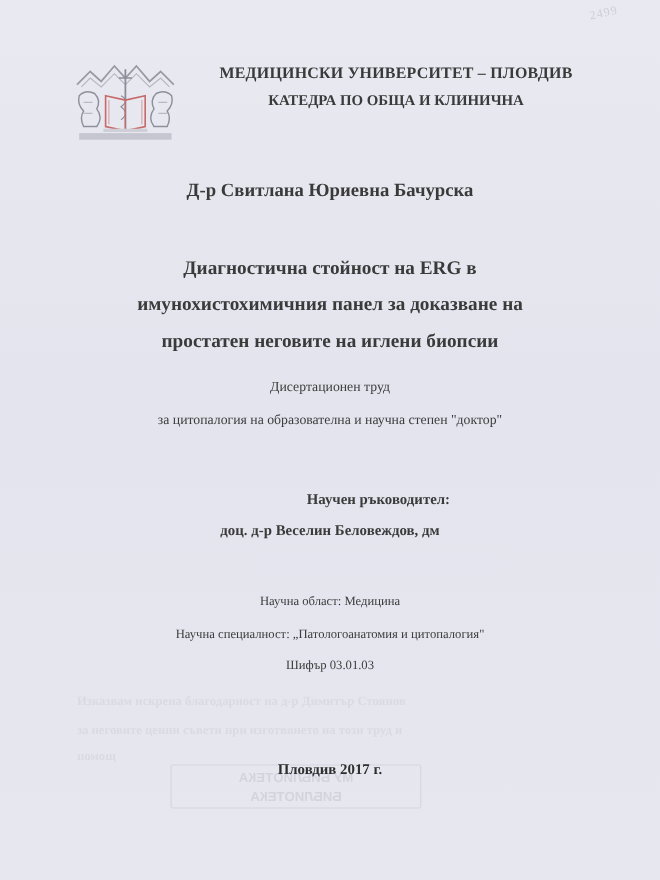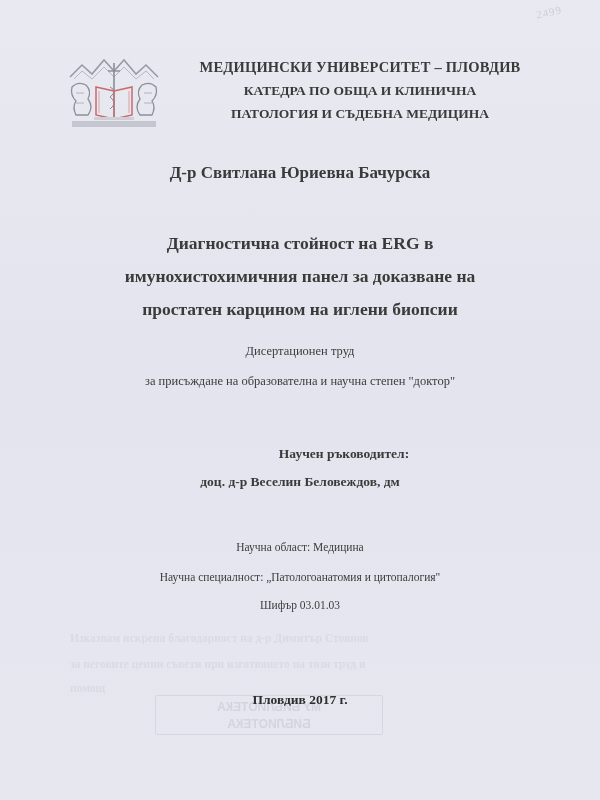--- a/index.html
+++ b/index.html
@@ -159,31 +159,30 @@
         <path d="M6,30 Q12,24 20,28 Q26,34 22,42 Q28,50 22,58 L10,58 Q6,50 10,44 Q4,38 6,30 Z" fill="none" stroke="#8f8f9b" stroke-width="1.3"></path>
         <path d="M90,30 Q84,24 76,28 Q70,34 74,42 Q68,50 74,58 L86,58 Q90,50 86,44 Q92,38 90,30 Z" fill="none" stroke="#8f8f9b" stroke-width="1.3"></path>
         <path d="M10,36 L18,36 M10,46 L18,46 M78,36 L86,36 M78,46 L86,46" stroke="#a6a6b0" stroke-width="0.8"></path>
 
         <rect x="6" y="64" width="84" height="6" fill="#c6c6d0"></rect>
         <rect x="28" y="60" width="40" height="3" fill="#cfcfd8"></rect>
       </svg>
     </div>
     <div class="univ univ-1">МЕДИЦИНСКИ УНИВЕРСИТЕТ – ПЛОВДИВ</div>
     <div class="univ univ-2">КАТЕДРА ПО ОБЩА И КЛИНИЧНА</div>
-    <div class="univ univ-3">ПАТОЛОГИЯ И СЪДЕБНА МЕДИЦИНА</div>
   </div>
 
   <div class="center-line author">Д-р Свитлана Юриевна Бачурска</div>
 
   <div class="center-line title title-1">Диагностична стойност на ERG в</div>
   <div class="center-line title title-2">имунохистохимичния панел за доказване на</div>
-  <div class="center-line title title-3">простатен карцином на иглени биопсии</div>
+  <div class="center-line title title-3">простатен неговите на иглени биопсии</div>
 
   <div class="center-line subtitle sub-1">Дисертационен труд</div>
-  <div class="center-line subtitle sub-2">за присъждане на образователна и научна степен "доктор"</div>
+  <div class="center-line subtitle sub-2">за цитопалогия на образователна и научна степен "доктор"</div>
 
   <div class="center-line sup-label">Научен ръководител:</div>
   <div class="center-line sup-name">доц. д-р Веселин Беловеждов, дм</div>
 
   <div class="center-line meta meta-1">Научна област: Медицина</div>
   <div class="center-line meta meta-2">Научна специалност: „Патологоанатомия и цитопалогия"</div>
   <div class="center-line meta meta-3">Шифър 03.01.03</div>
 
   <div class="ghost ghost-1">Изказвам искрена благодарност на д-р Димитър Стоянов</div>
   <div class="ghost ghost-2">за неговите ценни съвети при изготвянето на този труд и</div>

